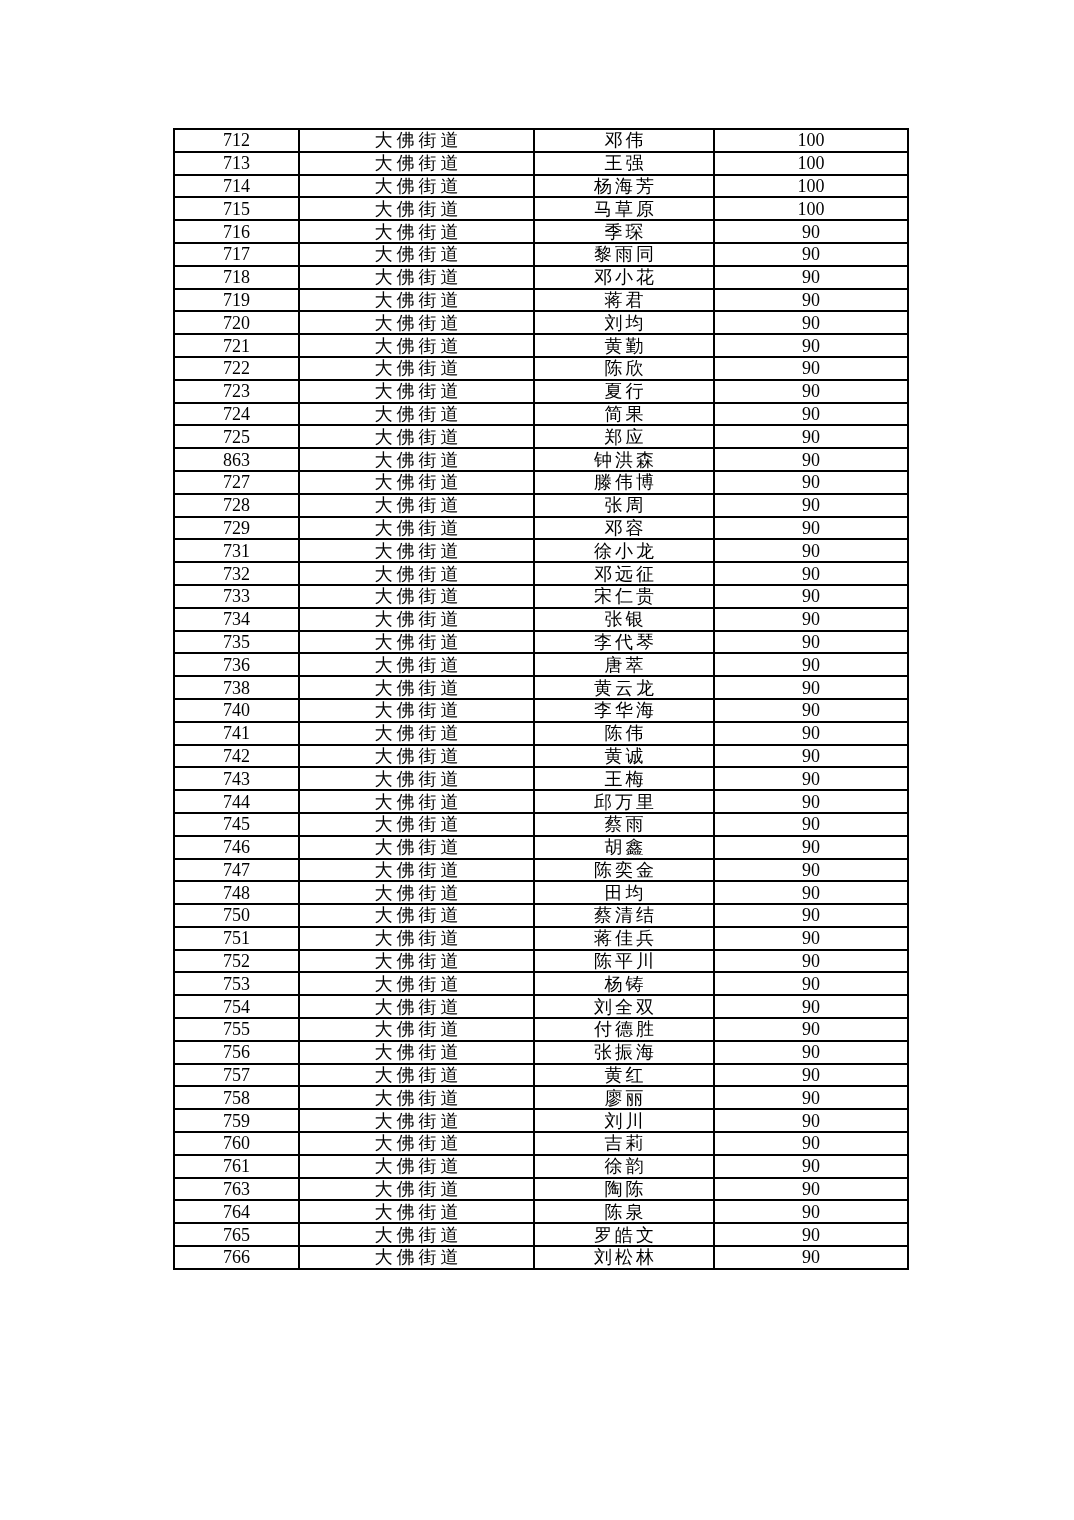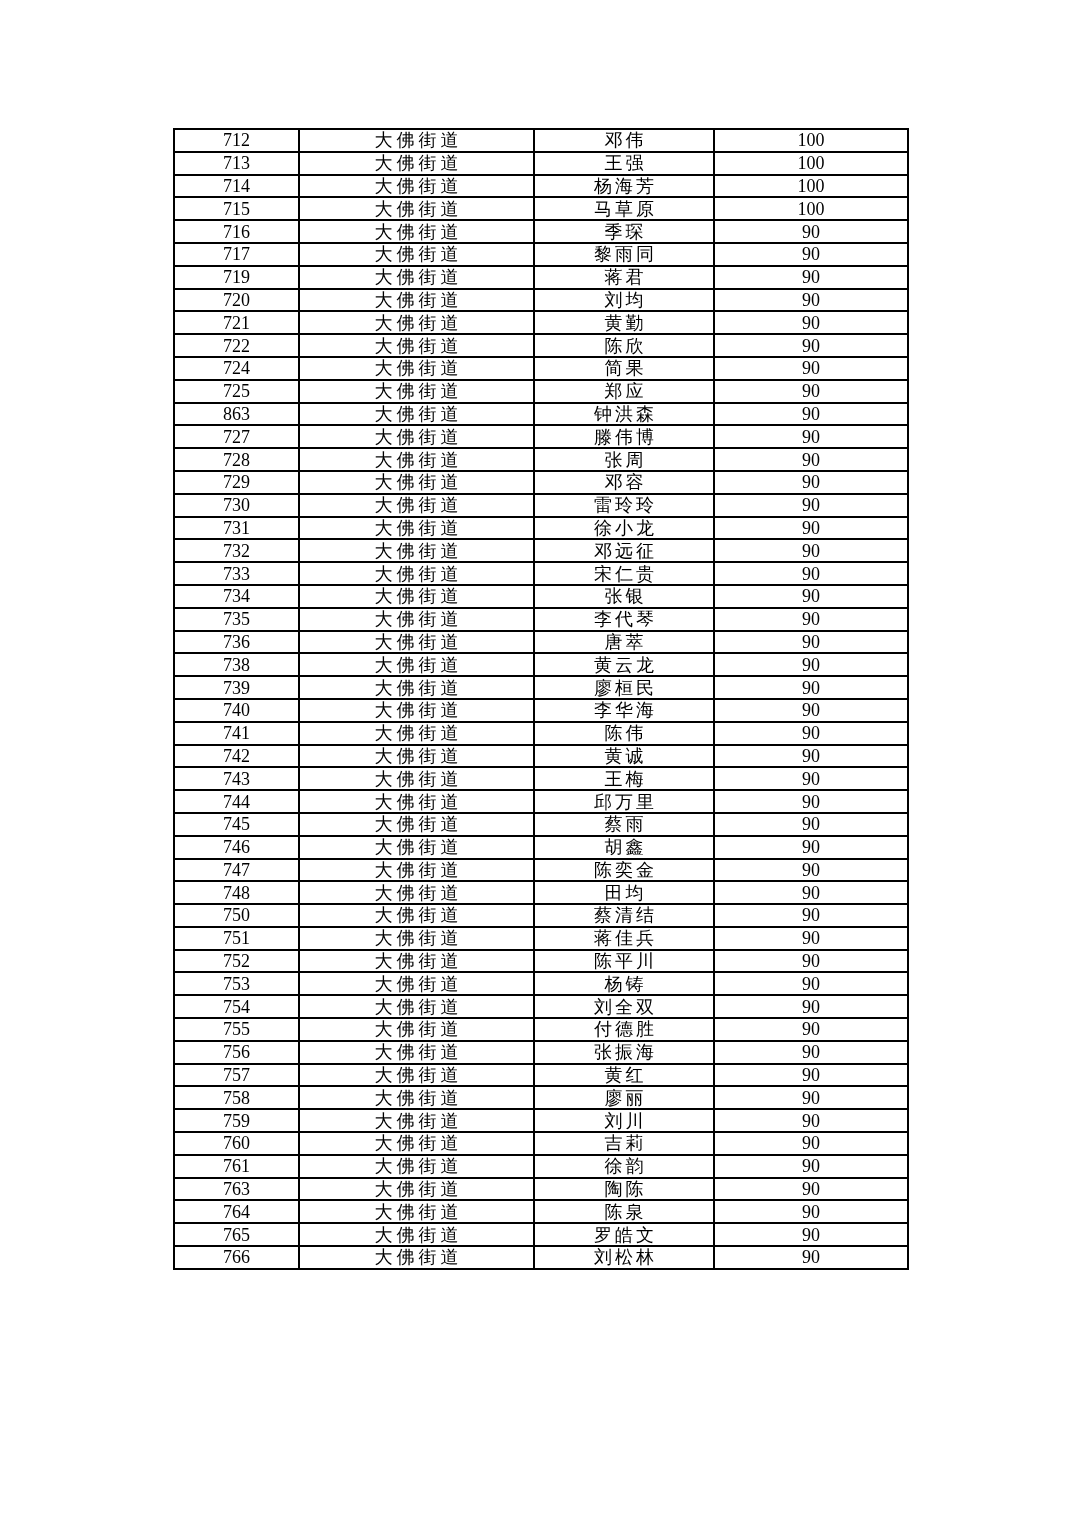--- a/index.html
+++ b/index.html
@@ -79,20 +79,26 @@
           <td class="col-name">季琛</td>
           <td class="col-score">90</td>
         </tr>
         <tr>
           <td class="col-num">717</td>
           <td class="col-street">大佛街道</td>
           <td class="col-name">黎雨同</td>
           <td class="col-score">90</td>
         </tr>
         <tr>
+          <td class="col-num">718</td>
+          <td class="col-street">大佛街道</td>
+          <td class="col-name">邓小花</td>
+          <td class="col-score">90</td>
+        </tr>
+        <tr>
           <td class="col-num">719</td>
           <td class="col-street">大佛街道</td>
           <td class="col-name">蒋君</td>
           <td class="col-score">90</td>
         </tr>
         <tr>
           <td class="col-num">720</td>
           <td class="col-street">大佛街道</td>
           <td class="col-name">刘均</td>
           <td class="col-score">90</td>
@@ -103,20 +109,26 @@
           <td class="col-name">黄勤</td>
           <td class="col-score">90</td>
         </tr>
         <tr>
           <td class="col-num">722</td>
           <td class="col-street">大佛街道</td>
           <td class="col-name">陈欣</td>
           <td class="col-score">90</td>
         </tr>
         <tr>
+          <td class="col-num">723</td>
+          <td class="col-street">大佛街道</td>
+          <td class="col-name">夏行</td>
+          <td class="col-score">90</td>
+        </tr>
+        <tr>
           <td class="col-num">724</td>
           <td class="col-street">大佛街道</td>
           <td class="col-name">简果</td>
           <td class="col-score">90</td>
         </tr>
         <tr>
           <td class="col-num">725</td>
           <td class="col-street">大佛街道</td>
           <td class="col-name">郑应</td>
           <td class="col-score">90</td>
@@ -139,26 +151,20 @@
           <td class="col-name">张周</td>
           <td class="col-score">90</td>
         </tr>
         <tr>
           <td class="col-num">729</td>
           <td class="col-street">大佛街道</td>
           <td class="col-name">邓容</td>
           <td class="col-score">90</td>
         </tr>
         <tr>
-          <td class="col-num">730</td>
-          <td class="col-street">大佛街道</td>
-          <td class="col-name">雷玲玲</td>
-          <td class="col-score">90</td>
-        </tr>
-        <tr>
           <td class="col-num">731</td>
           <td class="col-street">大佛街道</td>
           <td class="col-name">徐小龙</td>
           <td class="col-score">90</td>
         </tr>
         <tr>
           <td class="col-num">732</td>
           <td class="col-street">大佛街道</td>
           <td class="col-name">邓远征</td>
           <td class="col-score">90</td>
@@ -184,26 +190,20 @@
         <tr>
           <td class="col-num">736</td>
           <td class="col-street">大佛街道</td>
           <td class="col-name">唐萃</td>
           <td class="col-score">90</td>
         </tr>
         <tr>
           <td class="col-num">738</td>
           <td class="col-street">大佛街道</td>
           <td class="col-name">黄云龙</td>
-          <td class="col-score">90</td>
-        </tr>
-        <tr>
-          <td class="col-num">739</td>
-          <td class="col-street">大佛街道</td>
-          <td class="col-name">廖桓民</td>
           <td class="col-score">90</td>
         </tr>
         <tr>
           <td class="col-num">740</td>
           <td class="col-street">大佛街道</td>
           <td class="col-name">李华海</td>
           <td class="col-score">90</td>
         </tr>
         <tr>
           <td class="col-num">741</td>

